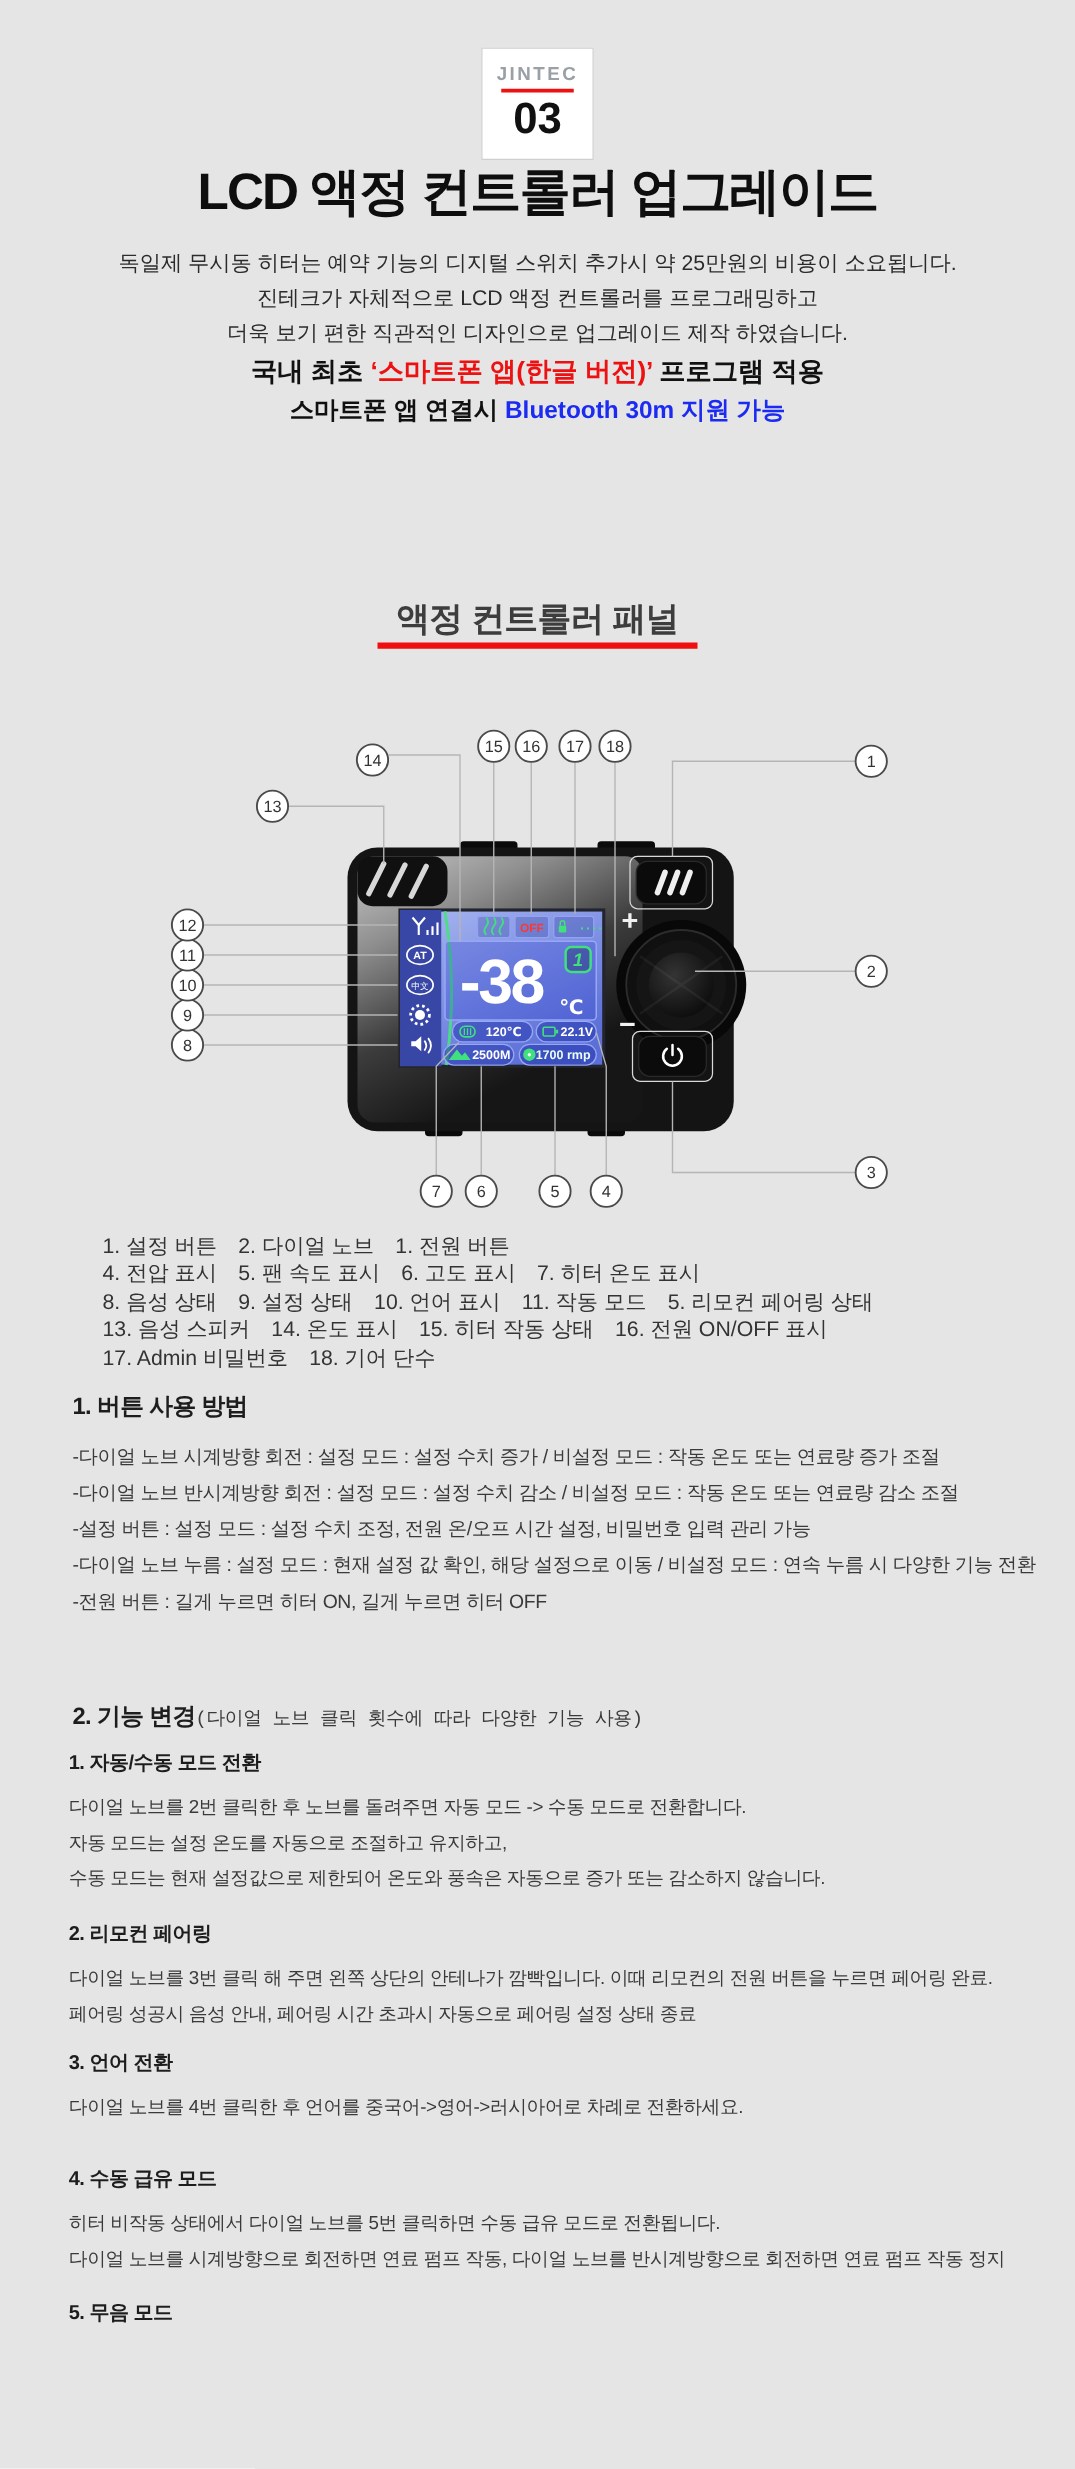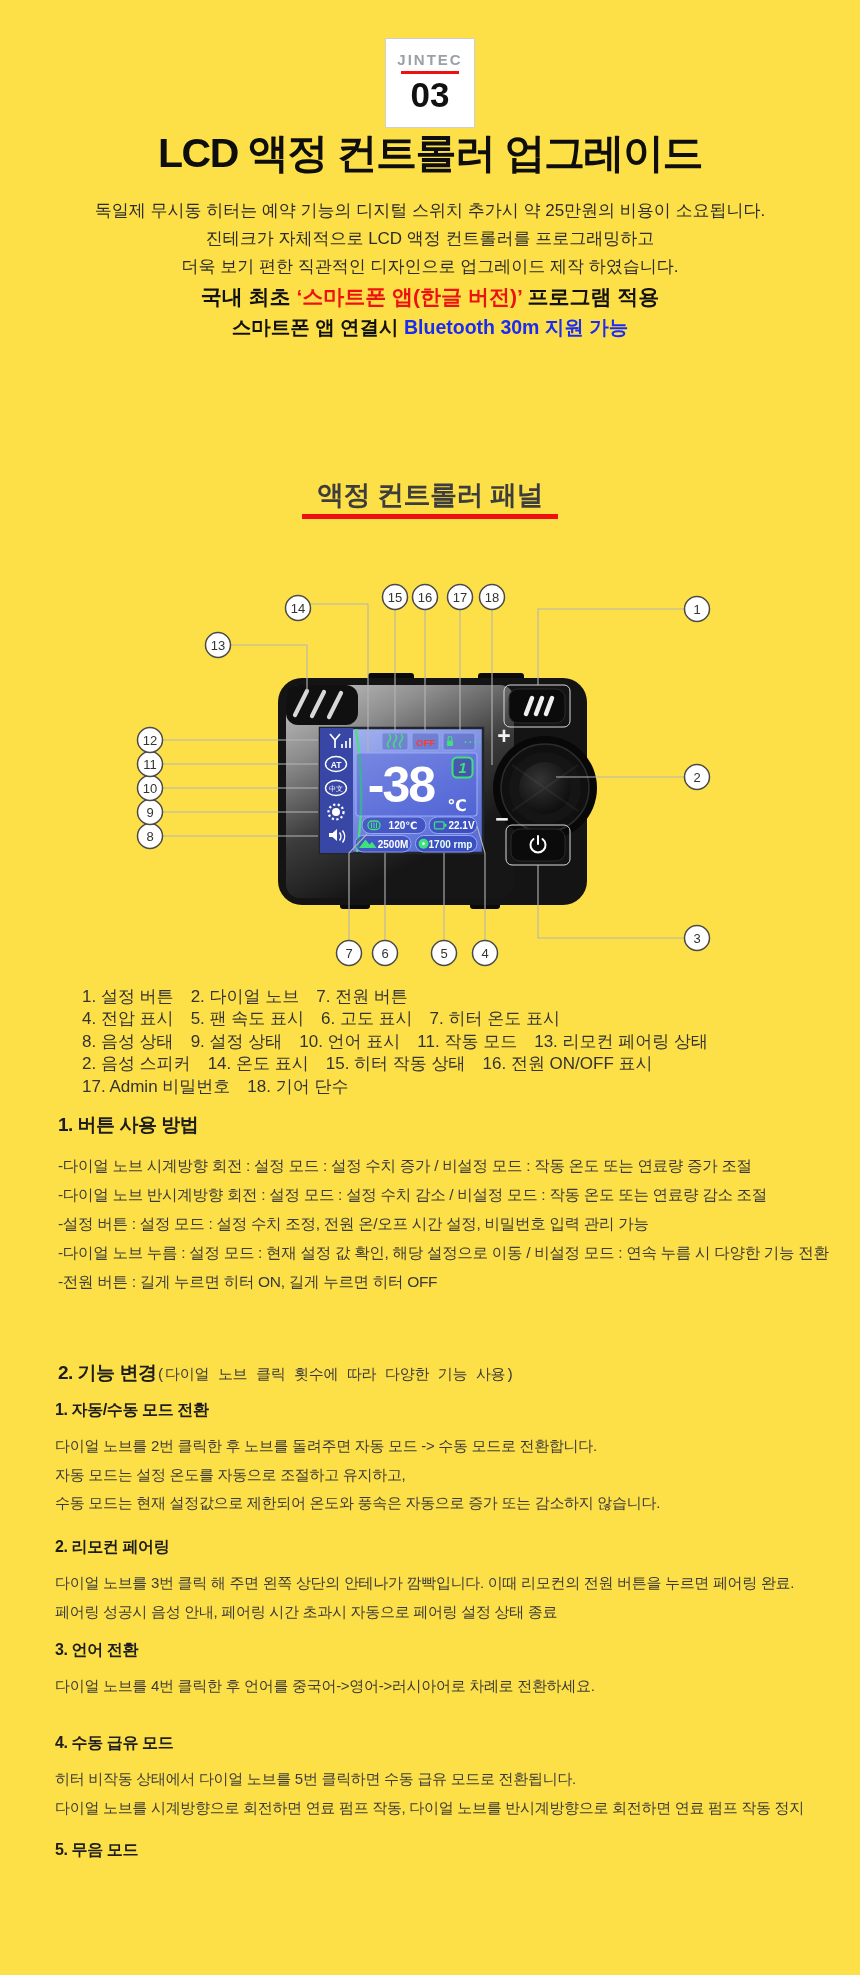--- a/index.html
+++ b/index.html
@@ -1,17 +1,17 @@
 <!DOCTYPE html>
 <html><head>
 <meta charset="utf-8">
 <style>
   html,body{margin:0;padding:0;background:#ffffff;}
   body{font-family:"Liberation Sans","DejaVu Sans",sans-serif;color:#222;}
-  .page{position:relative;width:860px;height:1975px;background:#fde047;overflow:hidden;margin:0 auto;}
+  .page{position:relative;width:860px;height:1975px;background:#e5e5e5;overflow:hidden;margin:0 auto;}
   .abs{position:absolute;}
   .center{left:0;right:0;text-align:center;}
 
   
   .badge{top:38px;left:50%;transform:translateX(-50%);width:88px;height:88px;border:1px solid #cfcfcf;
          display:flex;flex-direction:column;align-items:center;justify-content:center;background:#fff;}
   .badge-brand{font-size:15px;letter-spacing:2px;color:#9aa0a6;font-weight:bold;line-height:1;}
   .badge-line{width:58px;height:3px;background:#ee1111;margin:4px 0 3px;}
   .badge-num{font-size:35px;font-weight:800;color:#111;line-height:1.05;}
 
@@ -297,37 +297,37 @@
           <circle cx="492" cy="42" r="12.5" fill="#fff" stroke="#4a4a4a" stroke-width="1.5"></circle>
           <text x="492" y="46.5" text-anchor="middle">18</text>
         </g>
     </g>
   </svg>
 
   <div class="abs legend">
     <div class="legend-row">
       <span>1. 설정 버튼</span>
       <span>2. 다이얼 노브</span>
-      <span>7. 전원 버튼</span>
+      <span>1. 전원 버튼</span>
     </div>
     <div class="legend-row">
       <span>4. 전압 표시</span>
       <span>5. 팬 속도 표시</span>
       <span>6. 고도 표시</span>
       <span>7. 히터 온도 표시</span>
     </div>
     <div class="legend-row">
       <span>8. 음성 상태</span>
       <span>9. 설정 상태</span>
       <span>10. 언어 표시</span>
       <span>11. 작동 모드</span>
-      <span>13. 리모컨 페어링 상태</span>
-    </div>
-    <div class="legend-row">
-      <span>2. 음성 스피커</span>
+      <span>5. 리모컨 페어링 상태</span>
+    </div>
+    <div class="legend-row">
+      <span>13. 음성 스피커</span>
       <span>14. 온도 표시</span>
       <span>15. 히터 작동 상태</span>
       <span>16. 전원 ON/OFF 표시</span>
     </div>
     <div class="legend-row">
       <span>17. Admin 비밀번호</span>
       <span>18. 기어 단수</span>
     </div>
   </div>
 

